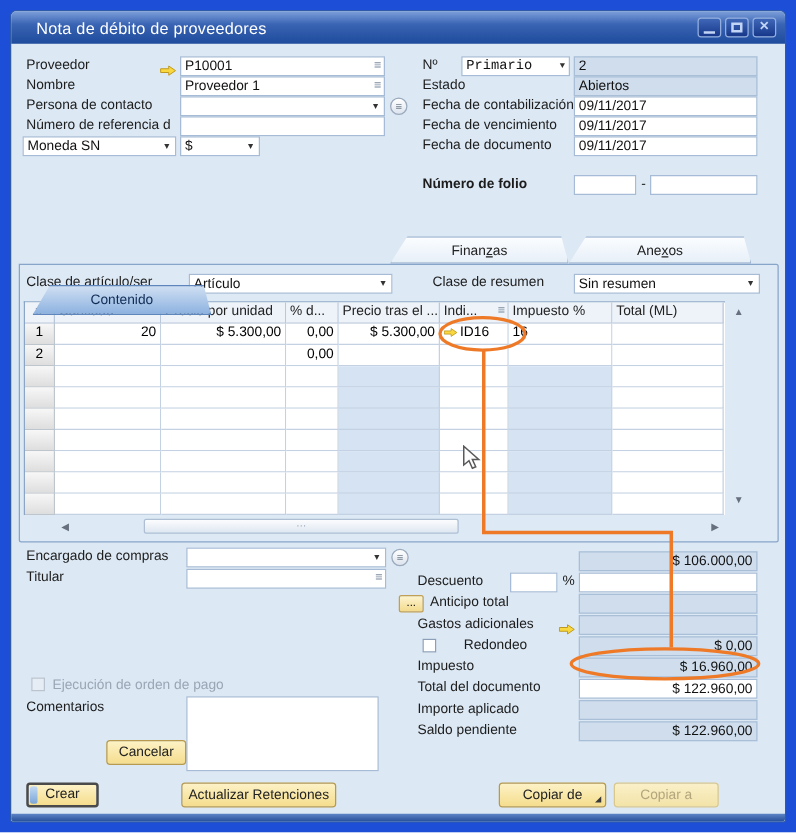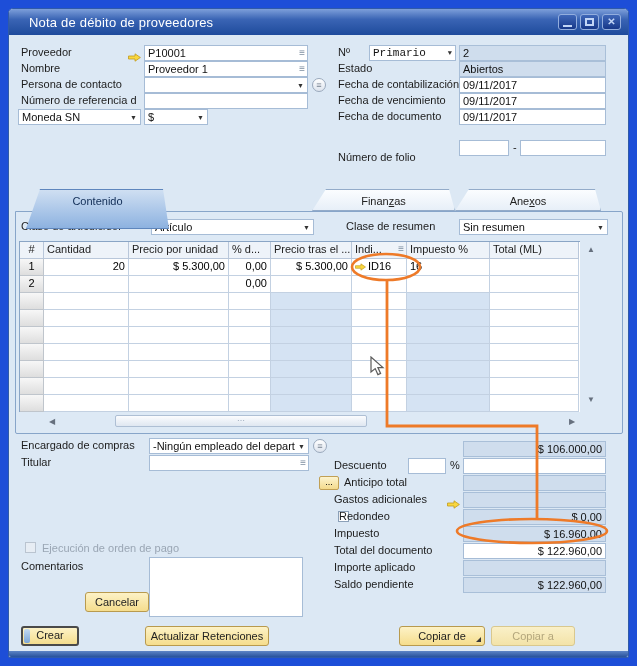--- a/index.html
+++ b/index.html
@@ -32,21 +32,21 @@
   .dd { position:absolute; right:3px; top:4px; font-size:7px; color:#333; line-height:7px; }
   .circ { position:absolute; width:14px; height:14px; border-radius:50%; border:1px solid #9aa9bc;
     background:linear-gradient(#ffffff,#dde4ee); color:#76828f; font-size:9px; line-height:12px; text-align:center; }
   .cb { position:absolute; width:11px; height:11px; background:#fff; border:1px solid #8ba0b8; }
   .cb.dis { background:#e7edf4; border-color:#bac4d0; }
 
   
   .tab { position:absolute; top:180px; height:22px; font-size:11px; text-align:center; line-height:22px;
     clip-path:polygon(14px 0, calc(100% - 6px) 0, 100% 100%, 0 100%);
     background:linear-gradient(#fbfdff,#e7eff8); border:1px solid #93abc9; color:#222; cursor:pointer; }
-  .tab.active { background:linear-gradient(#cfdff2,#8db2e0); border-color:#5e86bd; color:#102c55; height:40px; z-index:3; }
+  .tab.active { background:linear-gradient(#cfdff2,#8db2e0); border-color:#5e86bd; color:#102c55; height:24px; z-index:3;margin-top:39px; }
   .key { text-decoration:underline; }
   .panel { position:absolute; left:6px; top:202px; width:608px; height:223px;
     border:1px solid #87a5c9; background:#dde9f5; border-radius:0 2px 2px 2px; }
 
   
   .tbl { position:absolute; left:10px; top:232px; width:561px; border-left:1px solid #8aa5c5; border-top:1px solid #8aa5c5; background:#fff; }
   .trow { display:flex; }
   .tc { height:17px; border-right:1px solid #c3d1e2; border-bottom:1px solid #c3d1e2;
     font-size:11px; line-height:15px; padding:0 3px; white-space:nowrap; overflow:hidden; background:#fff; position:relative; }
   .thead .tc { background:#eef3f9; color:#222; border-color:#b9c7da; }
@@ -146,21 +146,21 @@
 
     <span class="lbl" style="left:329px;top:68px;">Fecha de contabilización</span>
     <div class="tf" style="left:450px;top:68px;width:147px;"><span>09/11/2017</span></div>
 
     <span class="lbl" style="left:329px;top:84px;">Fecha de vencimiento</span>
     <div class="tf" style="left:450px;top:84px;width:147px;"><span>09/11/2017</span></div>
 
     <span class="lbl" style="left:329px;top:100px;">Fecha de documento</span>
     <div class="tf" style="left:450px;top:100px;width:147px;"><span>09/11/2017</span></div>
 
-    <span class="lbl" style="left:329px;top:141px;">Número de folio</span>
+    <span class="lbl" style="left:329px;top:131px;font-weight:bold;">Número de folio</span>
     <div class="tf" style="left:450px;top:131px;width:50px;"><span></span></div>
     <span class="lbl" style="left:504px;top:131px;">-</span>
     <div class="tf" style="left:511px;top:131px;width:86px;"><span></span></div>
 
     <div class="tab active" style="left:17px;width:143px;">
       <span>Contenido</span><span class="key"></span><span></span>
     </div>
     <div class="tab" style="left:446px;width:146px;">
       <span>Ane</span><span class="key">x</span><span>os</span>
     </div>
@@ -297,21 +297,20 @@
     </div>
 
     <span class="sarrow" style="left:578px;top:236px;">▲</span>
     <span class="sarrow" style="left:578px;top:386px;">▼</span>
     <span class="sarrow" style="left:40px;top:408px;">◀</span>
     <div class="thumb" style="left:106px;top:406px;width:252px;">⋯</div>
     <span class="sarrow" style="left:560px;top:408px;">▶</span>
 
     <span class="lbl" style="left:12px;top:429px;">Encargado de compras</span>
     <div class="tf" style="left:140px;top:429px;width:160px;padding-right:12px;">
-      <span>-Ningún empleado del depart</span>
       <span class="dd">▼</span>
     </div>
     <span class="circ" style="left:304px;top:430px;">≡</span>
 
     <span class="lbl" style="left:12px;top:446px;">Titular</span>
     <div class="tf" style="left:140px;top:446px;width:160px;">
       <span></span>
       <span class="listicon">≡</span>
     </div>
 
@@ -332,21 +331,21 @@
     <span class="lbl" style="left:335px;top:466px;">Anticipo total</span>
     <div class="tf ro" style="left:454px;top:466px;width:143px;"></div>
 
     <span class="lbl" style="left:325px;top:483px;">Gastos adicionales</span>
     <span class="abs" style="left:438px;top:486px;"><svg width="13" height="9" viewBox="0 0 13 9">
           <path d="M0.5 3 H7 V0.8 L12.4 4.5 L7 8.2 V6 H0.5 Z" fill="#f9d73e" stroke="#c09a20" stroke-width="0.8"></path>
         </svg></span>
     <div class="tf ro" style="left:454px;top:483px;width:143px;"></div>
 
     <span class="cb" style="left:329px;top:502px;"></span>
-    <span class="lbl" style="left:330px;top:500px;">Redondeo</span>
+    <span class="lbl" style="left:362px;top:500px;">Redondeo</span>
     <div class="tf ro rt" style="left:454px;top:500px;width:143px;">$ 0,00</div>
 
     <span class="lbl" style="left:325px;top:517px;">Impuesto</span>
     <div class="tf ro rt" style="left:454px;top:517px;width:143px;">$ 16.960,00</div>
 
     <span class="lbl" style="left:325px;top:534px;">Total del documento</span>
     <div class="tf rt" style="left:454px;top:534px;width:143px;">$ 122.960,00</div>
 
     <span class="lbl" style="left:325px;top:551px;">Importe aplicado</span>
     <div class="tf ro" style="left:454px;top:551px;width:143px;"></div>

